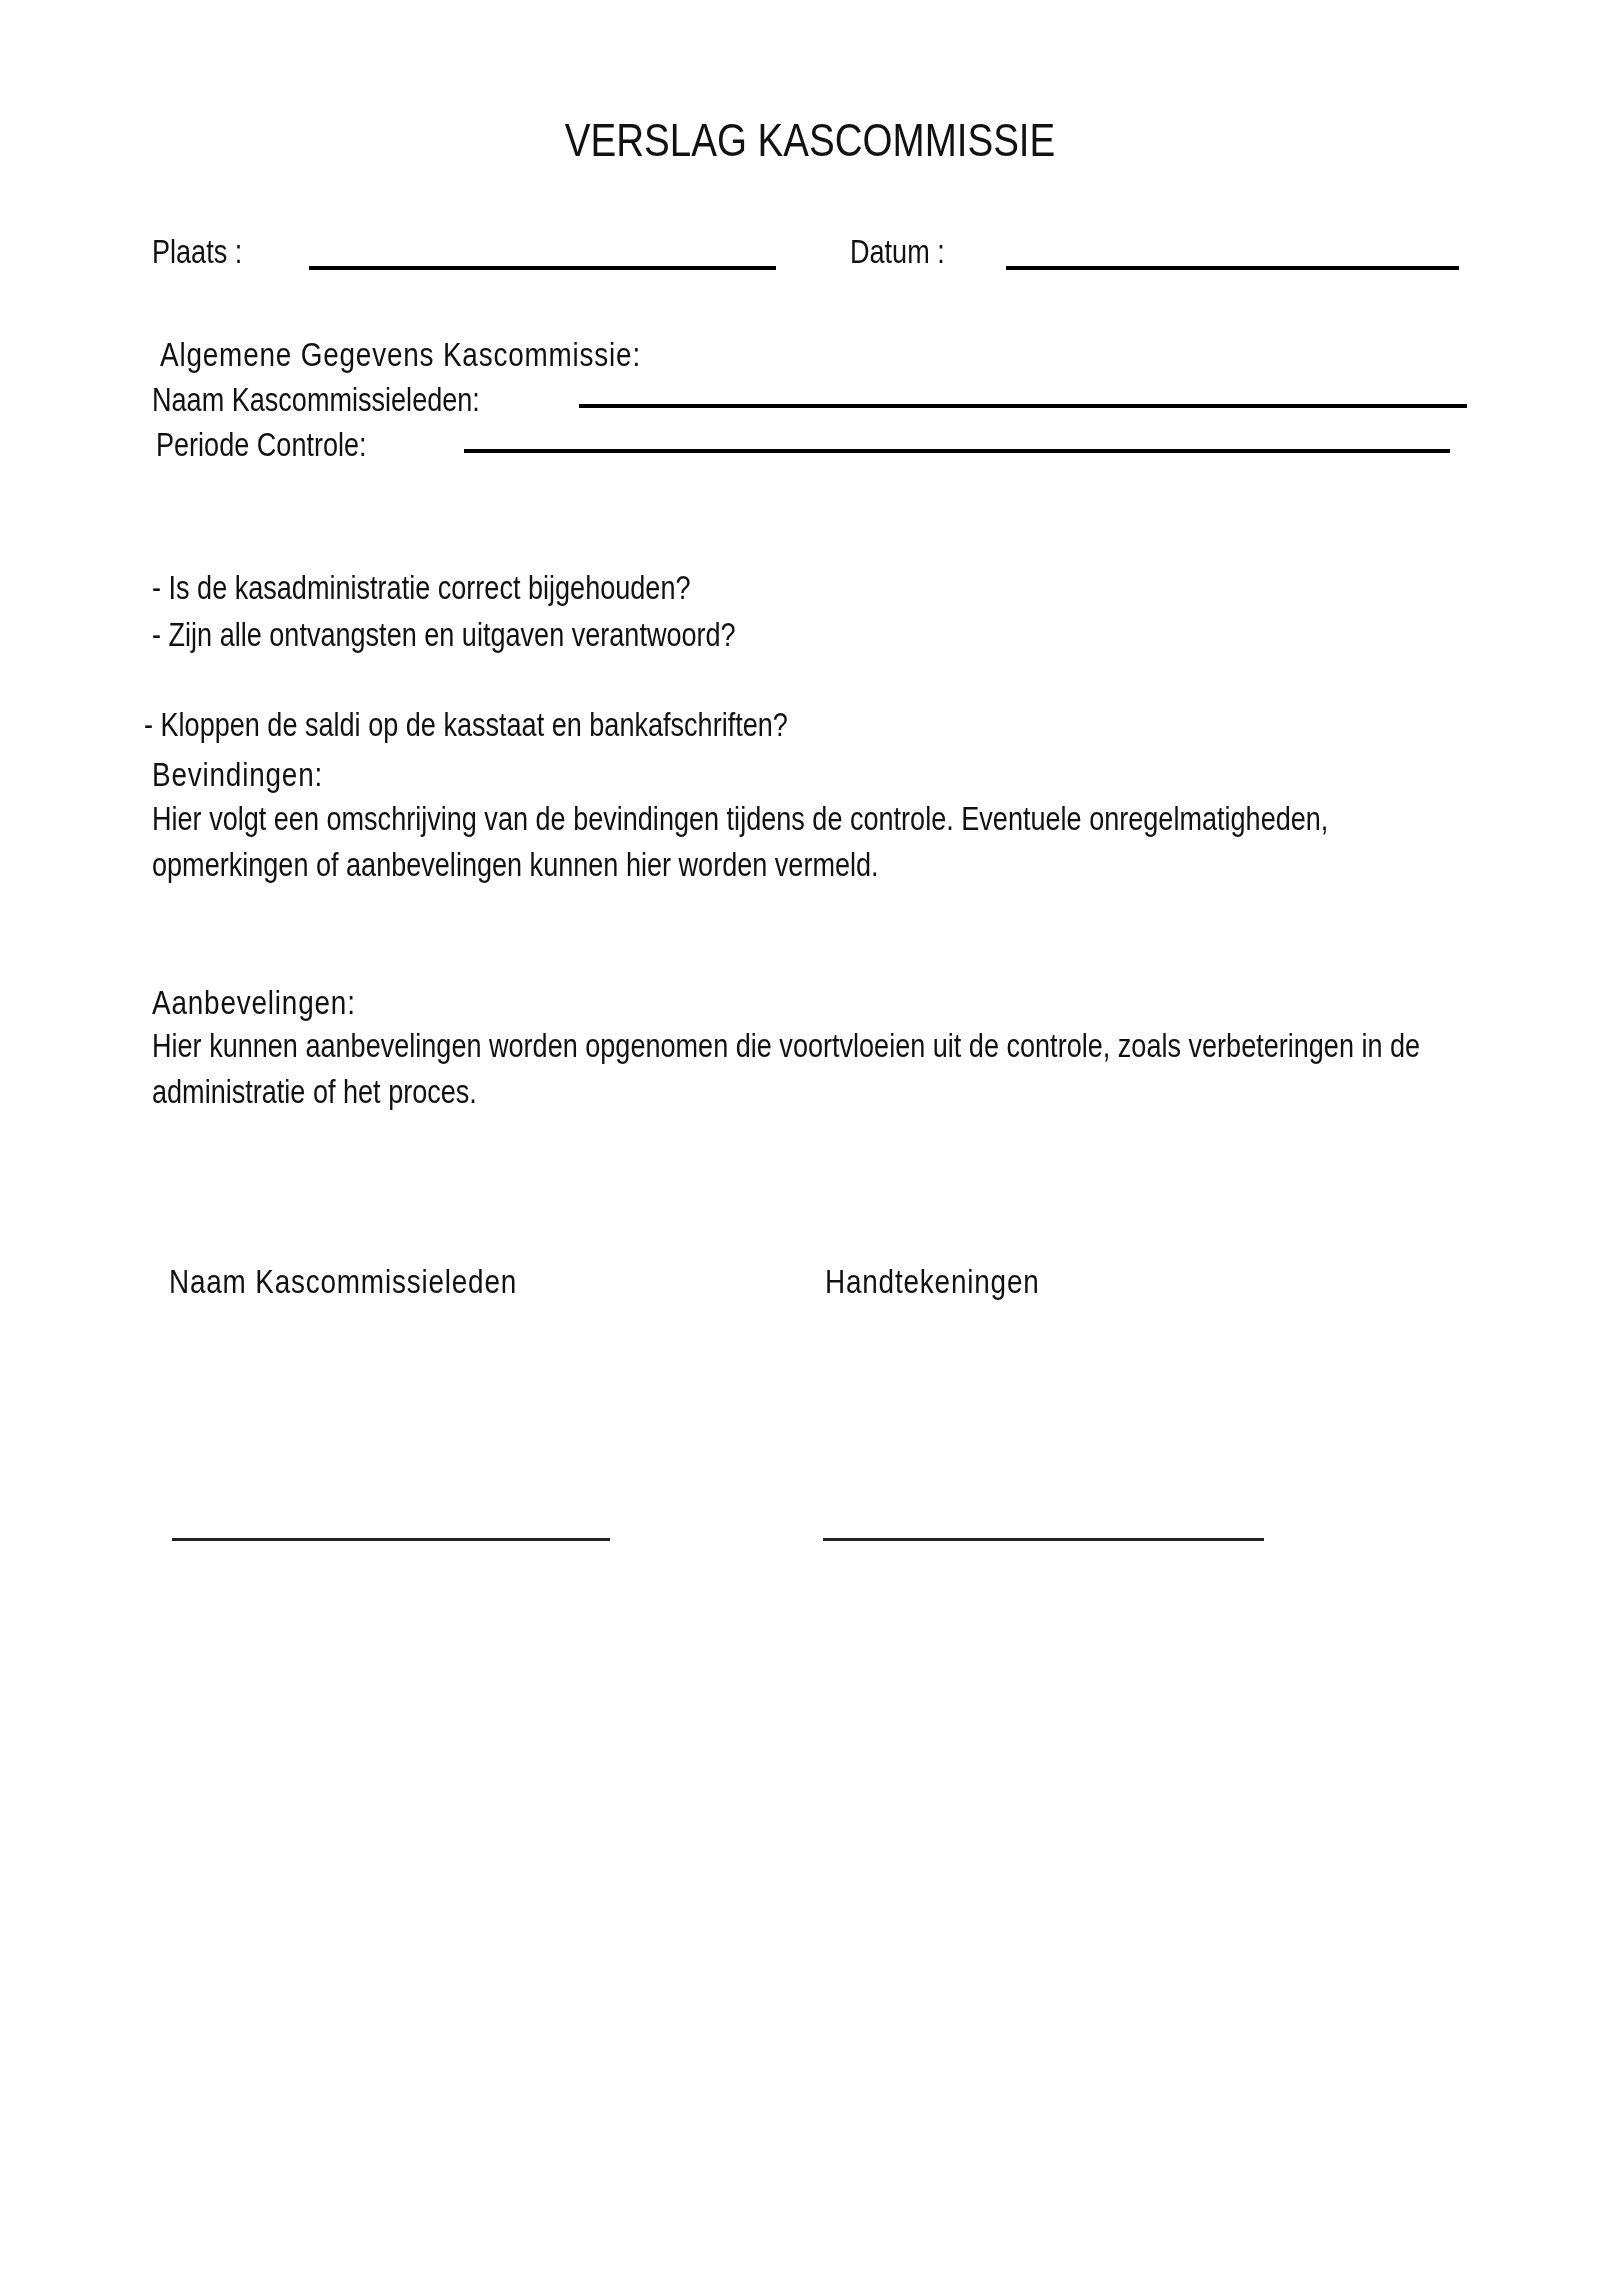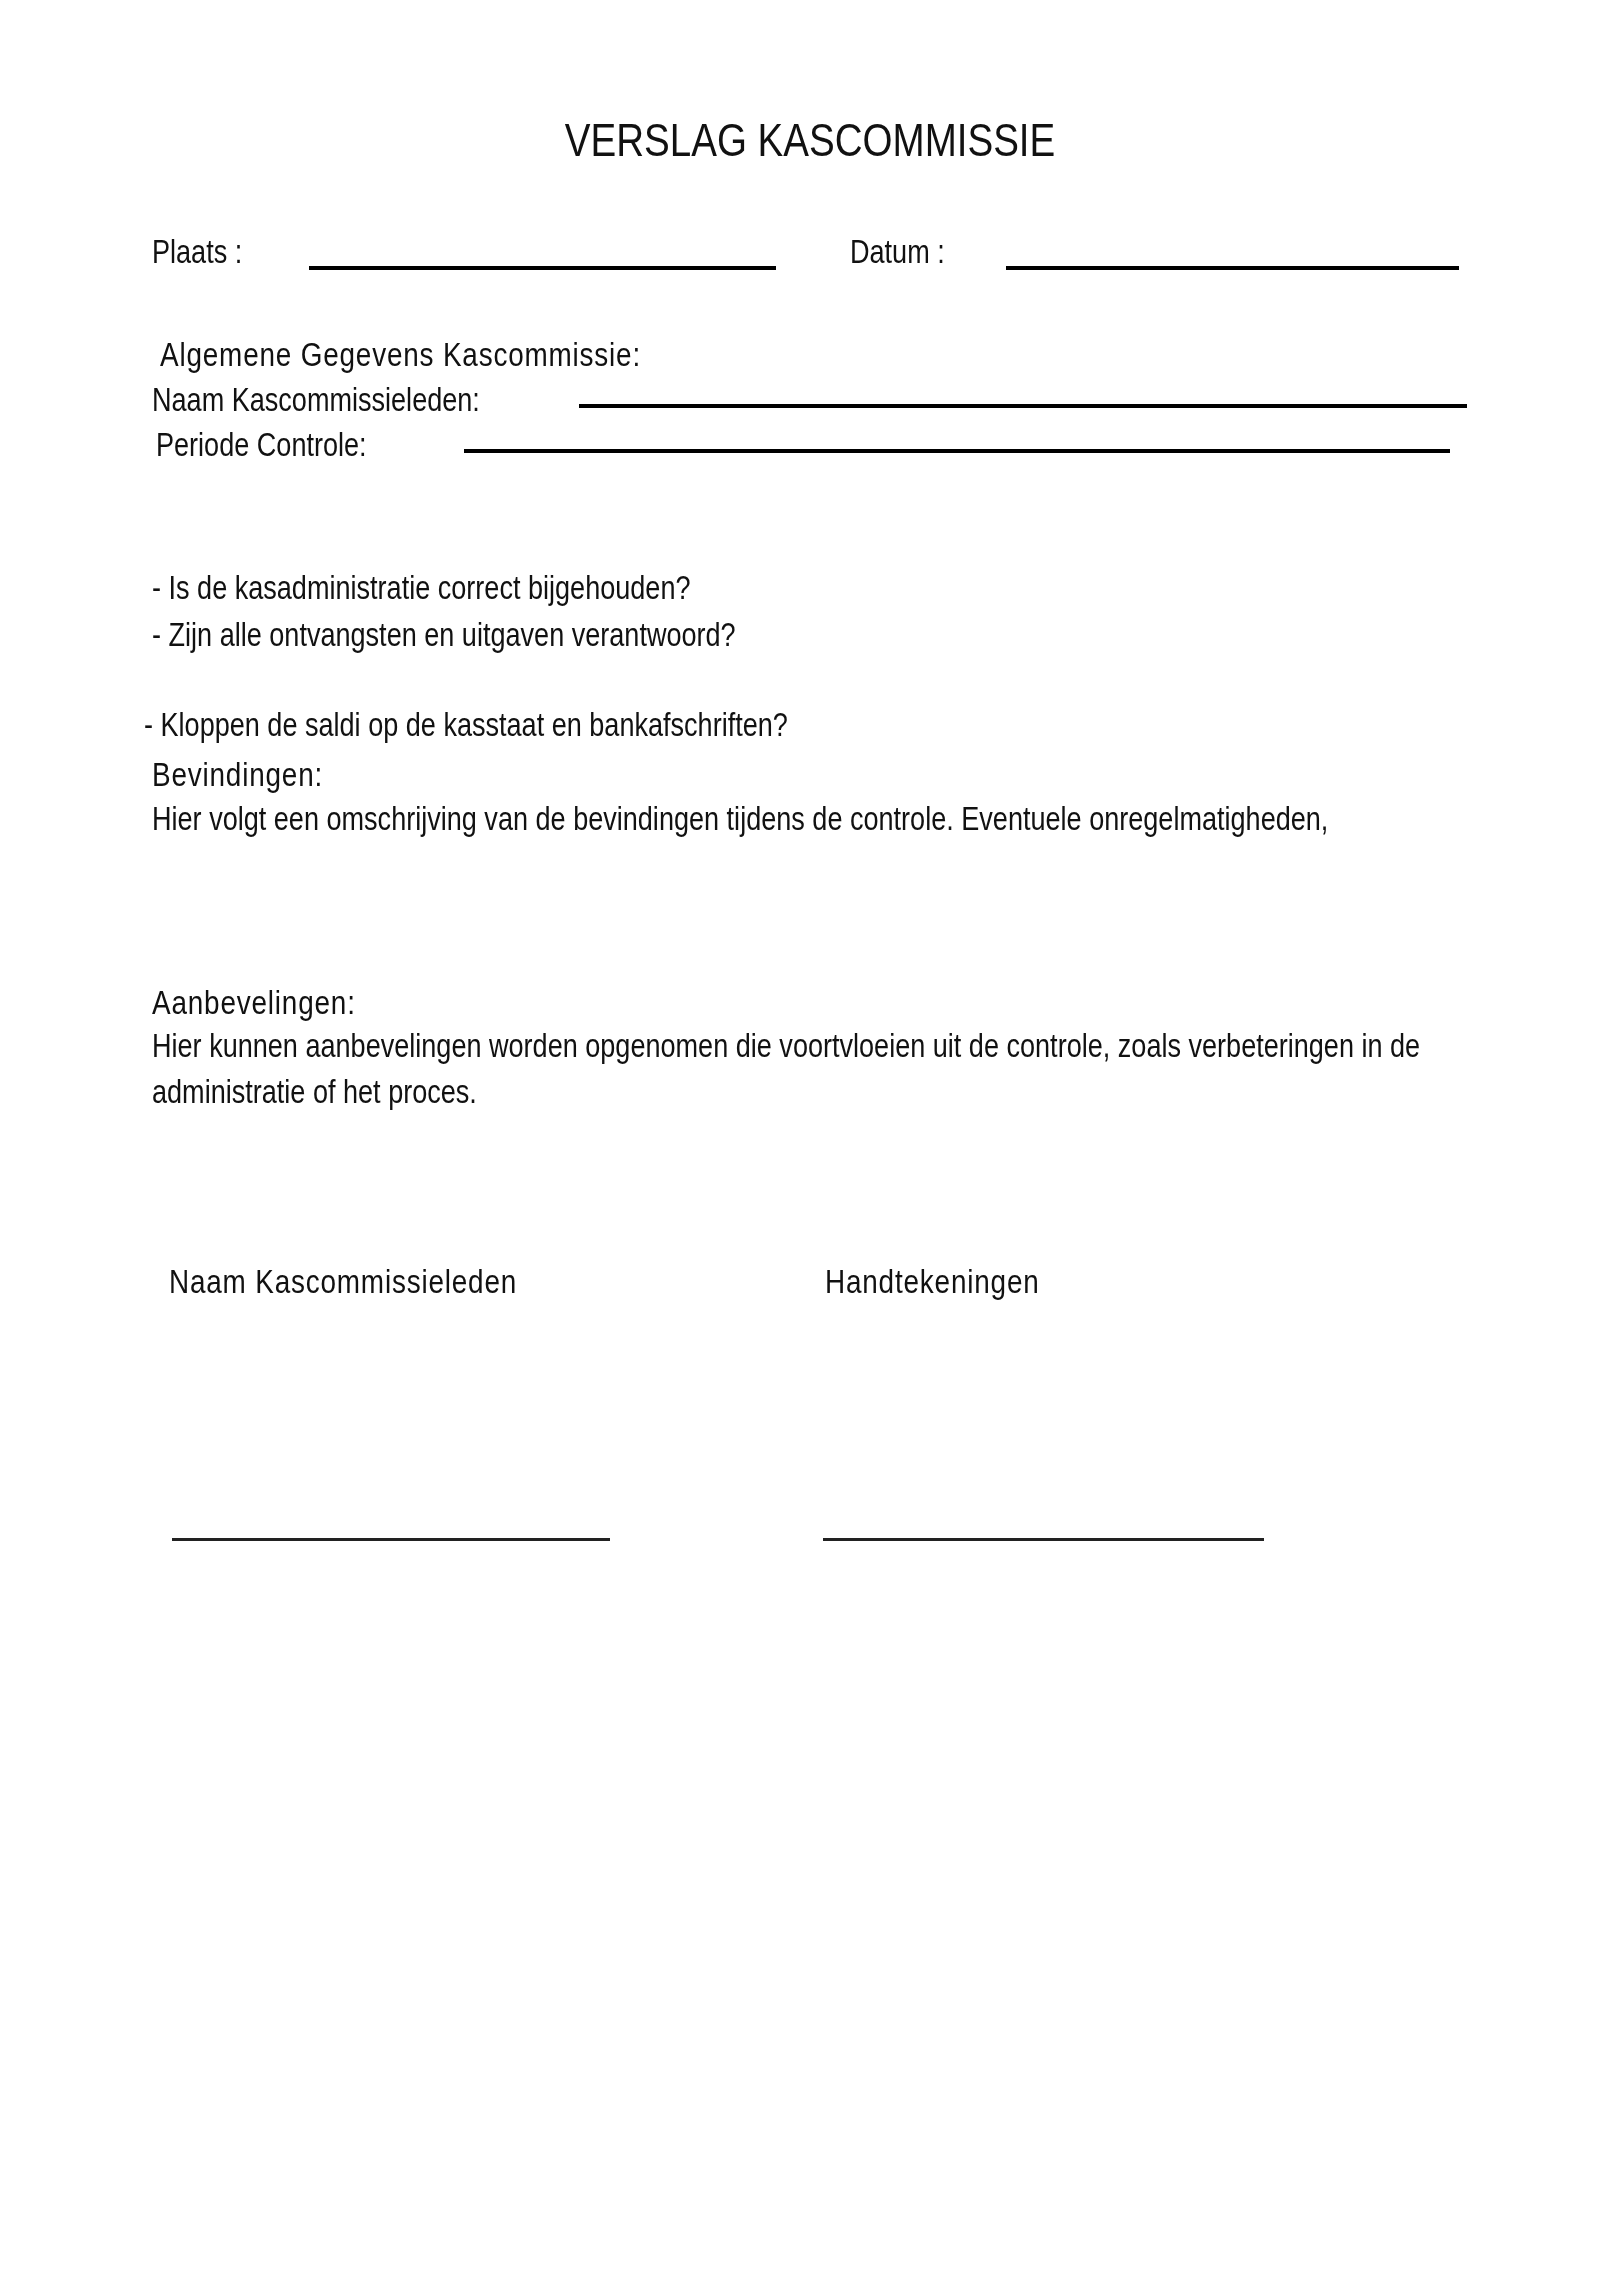--- a/index.html
+++ b/index.html
@@ -88,20 +88,23 @@
   <div class="abs" style="left:144px; top:662px;margin-top:44px;">
     <span class="tx body-tx">- Kloppen de saldi op de kasstaat en bankafschriften?</span>
   </div>
 
   <div class="abs" style="left:152px; top:755px;">
     <span class="tx head-tx">Bevindingen:</span>
   </div>
   <div class="abs" style="left:152px; top:800px;">
     <span class="tx body-tx">Hier volgt een omschrijving van de bevindingen tijdens de controle. Eventuele onregelmatigheden,</span>
   </div>
+  <div class="abs" style="left:152px; top:846px;">
+    <span class="tx body-tx">opmerkingen of aanbevelingen kunnen hier worden vermeld.</span>
+  </div>
 
   <div class="abs" style="left:152px; top:983px;">
     <span class="tx head-tx">Aanbevelingen:</span>
   </div>
   <div class="abs" style="left:152px; top:1027px;">
     <span class="tx body-tx">Hier kunnen aanbevelingen worden opgenomen die voortvloeien uit de controle, zoals verbeteringen in de</span>
   </div>
   <div class="abs" style="left:169px; top:1262px;">
     <span class="tx head-tx">Naam Kascommissieleden</span>
   </div>

